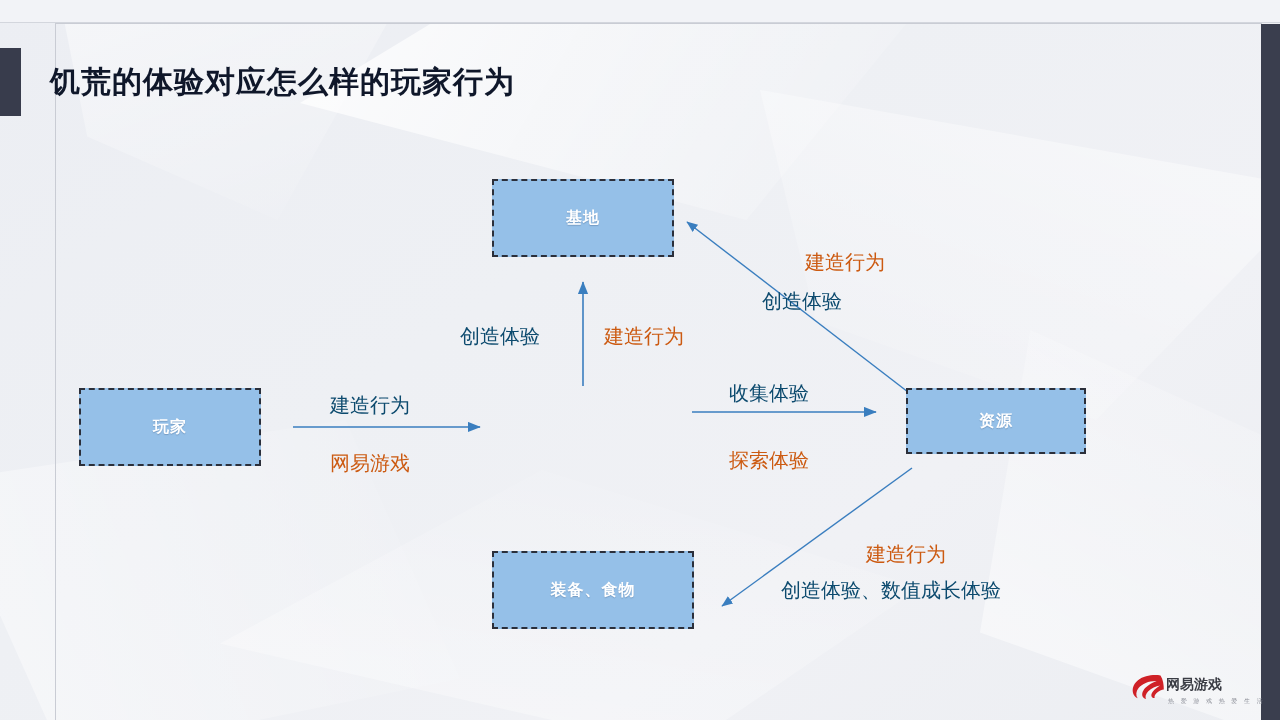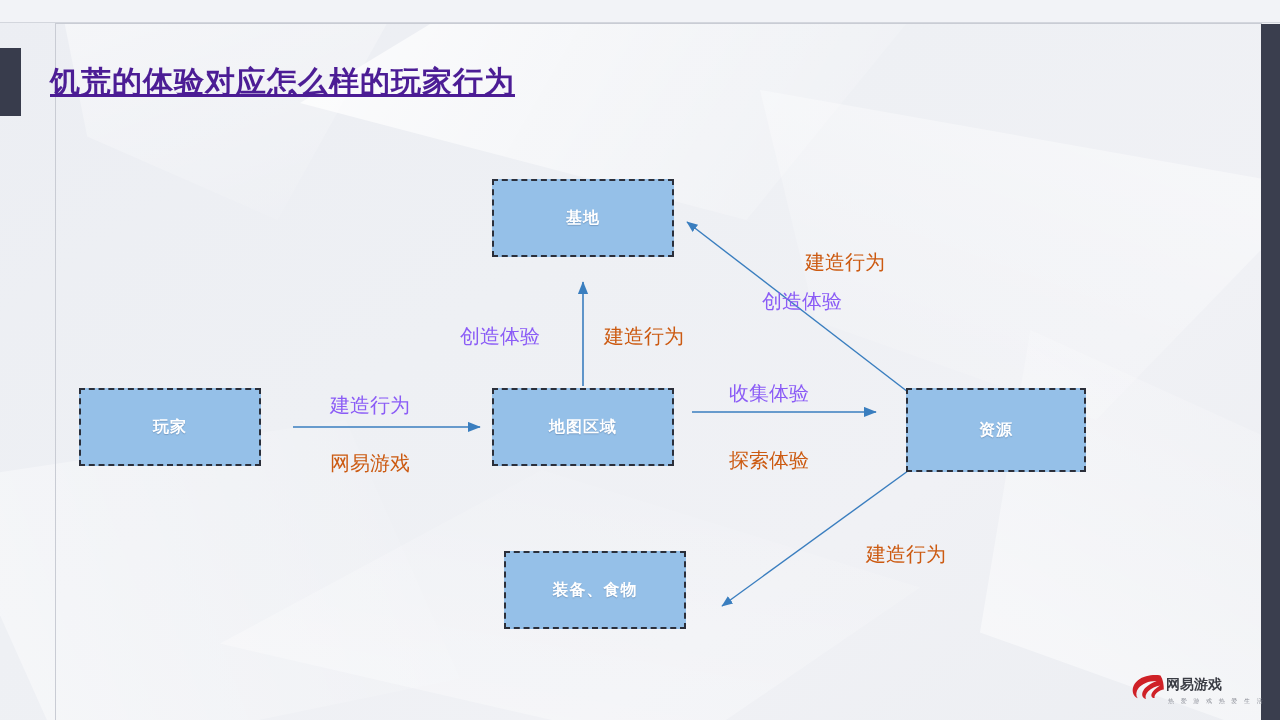--- a/index.html
+++ b/index.html
@@ -104,54 +104,53 @@
     width: 19px; height: 696px;
     background: #3a3e4e;
   }
 
   
   .slide-title {
     position: absolute;
     top: 62px; left: 50px;
     font-size: 30px;
     font-weight: bold;
-    color: #4c1d95;
+    color: #0f172a;
     letter-spacing: 1px;
     white-space: nowrap;
-    text-decoration: underline;
   }
 
   
   .node {
     position: absolute;
     box-sizing: border-box;
     background: #95c0e8;
     border: 2px dashed #2b2f3a;
     display: flex;
     align-items: center;
     justify-content: center;
     color: #ffffff;
     font-size: 16px;
     font-weight: bold;
     letter-spacing: 1px;
     text-shadow: 0 1px 1px rgba(60,90,130,0.35);
   }
   .node-base      { left: 492px; top: 179px; width: 182px; height: 78px; }
   .node-player    { left: 79px;  top: 388px; width: 182px; height: 78px; }
   .node-map       { left: 492px; top: 388px; width: 182px; height: 78px; }
-  .node-resource  { left: 906px; top: 388px; width: 180px; height: 84px; }
-  .node-equipment { left: 492px; top: 551px; width: 182px; height: 78px; margin-left: 12px; }
+  .node-resource  { left: 906px; top: 388px; width: 180px; height: 66px; }
+  .node-equipment { left: 492px; top: 551px; width: 202px; height: 78px; }
 
   
   .edge-label {
     position: absolute;
     font-size: 20px;
     white-space: nowrap;
   }
-  .lbl-blue   { color: #8b5cf6; }
+  .lbl-blue   { color: #0c4a6e; }
   .lbl-orange { color: #cc5a11; }
 
   .lbl-explore-exp  { left: 330px; top: 392px; }
   .lbl-explore-act  { left: 330px; top: 450px; }
   .lbl-collect-exp  { left: 729px; top: 380px; }
   .lbl-collect-act  { left: 729px; top: 447px; }
   .lbl-create-exp-v { left: 460px; top: 323px; }
   .lbl-build-act-v  { left: 604px; top: 323px; }
   .lbl-build-act-ur { left: 805px; top: 249px; }
   .lbl-create-exp-ur{ left: 762px; top: 288px; }
@@ -227,43 +226,41 @@
 
     <line x1="912" y1="468" x2="722" y2="606" stroke="#3a7ebf" stroke-width="1.4" marker-end="url(#ah)"></line>
   </svg>
 
   <div class="node node-player">
     <span>玩家</span>
   </div>
   <div class="node node-base">
     <span>基地</span>
   </div>
-  <div class="node node-map">
-    <span>地图区域</span>
-  </div>
   <div class="node node-resource">
     <span>资源</span>
   </div>
   <div class="node node-equipment">
     <span>装备、食物</span>
   </div>
 
   <div class="edge-label lbl-blue lbl-explore-exp">建造行为</div>
   <div class="edge-label lbl-orange lbl-explore-act">网易游戏</div>
 
   <div class="edge-label lbl-blue lbl-collect-exp">收集体验</div>
   <div class="edge-label lbl-orange lbl-collect-act">探索体验</div>
 
   <div class="edge-label lbl-blue lbl-create-exp-v">创造体验</div>
   <div class="edge-label lbl-orange lbl-build-act-v">建造行为</div>
 
   <div class="edge-label lbl-orange lbl-build-act-ur">建造行为</div>
   <div class="edge-label lbl-blue lbl-create-exp-ur">创造体验</div>
 
   <div class="edge-label lbl-orange lbl-build-act-br">建造行为</div>
+  <div class="edge-label lbl-blue lbl-create-exp-br">创造体验、数值成长体验</div>
 
   <div class="logo">
     <svg width="34" height="30" viewBox="0 0 34 30">
       <path d="M30.5 3.5 C24 2.2 14 3.4 8 8.2 C2.6 12.5 1.2 19 4.4 23.8 C5.2 25 6.4 25.9 7.6 26.2 C5.6 23.2 5.9 19.2 8.6 15.9 C12.2 11.5 19.4 8.6 26.6 8.9 C22.8 10.2 18.4 12.6 15.4 15.8 C12.1 19.3 11.3 23.1 13.3 25.5 C14 26.4 15 26.9 16 27 C14.9 24.8 15.8 21.9 18.3 19.3 C21.2 16.3 25.8 14 30.2 13.5 C27.6 15 24.7 17.2 22.9 19.5 C21 21.9 20.8 24.2 22.3 25.4 C23 26 23.9 26.2 24.7 26.1 C24.1 24.7 24.8 22.9 26.4 21.3 C28.6 19.1 32 17.6 33.8 17.5 C33.9 13.3 33.2 7.7 30.5 3.5 Z" fill="#cf2127"></path>
     </svg>
     <div class="logo-text">网易游戏</div>
     <div class="logo-sub">热 爱 游 戏 热 爱 生 活</div>
   </div>
 
 </div>

